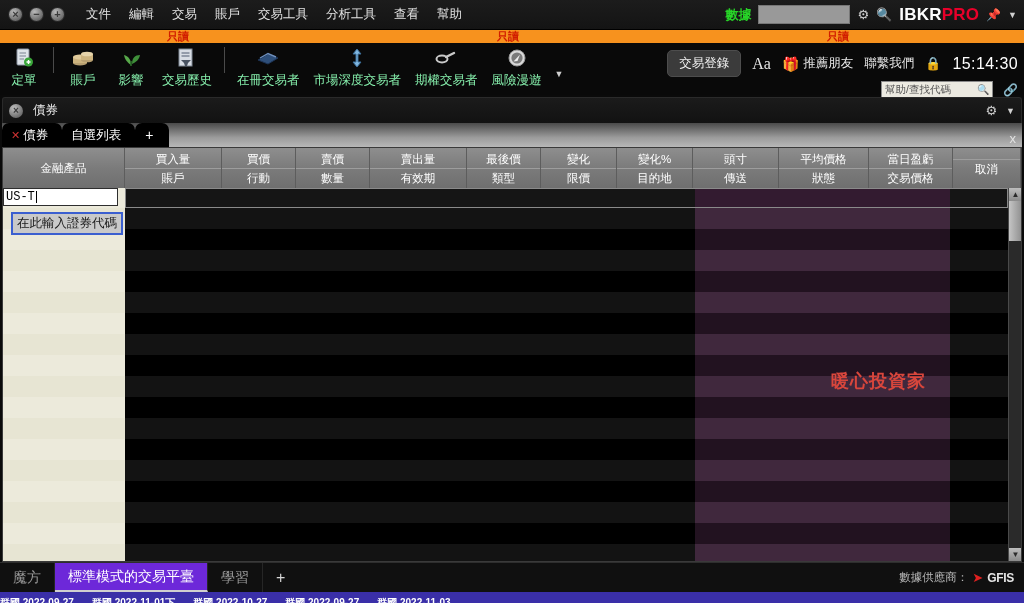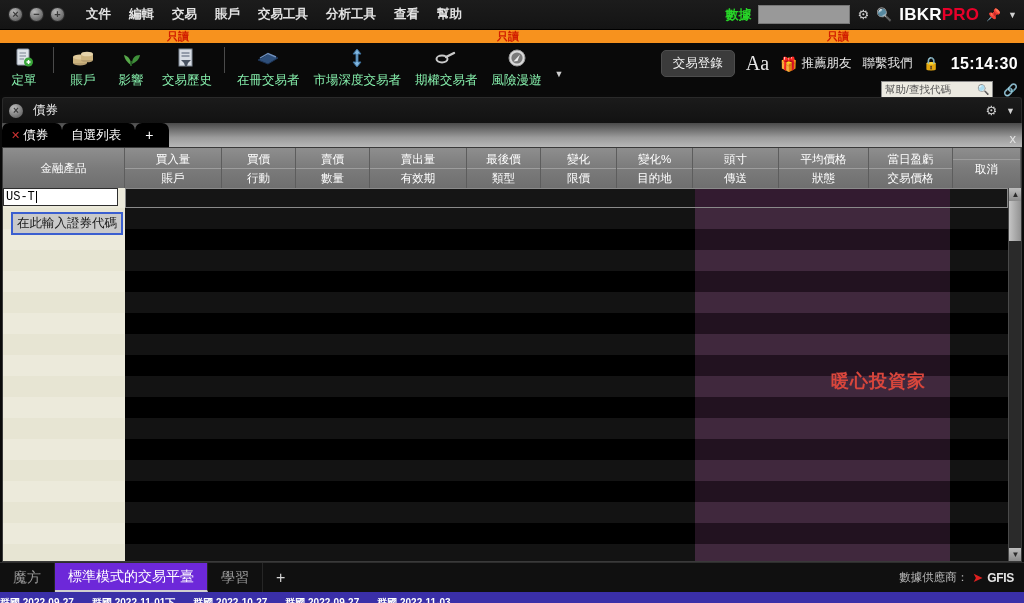--- a/index.html
+++ b/index.html
@@ -22,21 +22,21 @@
   }
   .wctrls { display: flex; gap: 6px; padding-left: 8px; padding-right: 12px; }
   .wbtn {
     width: 15px; height: 15px; border-radius: 50%;
     background: radial-gradient(circle at 35% 30%, #b9b9b9, #6c6c6c 70%, #4a4a4a);
     border: 1px solid #2a2a2a;
     display: flex; align-items: center; justify-content: center;
     color: #3a3a3a; font-size: 11px; line-height: 1; font-weight: bold;
     cursor: pointer;
   }
-  .menubar { display: flex; align-items: flex-end; gap: 0; font-weight: bold; }
+  .menubar { display: flex; align-items: flex-end; gap: 0; }
   .menuitem {
     color: #e2e2e2; font-size: 12.5px; padding: 4px 9px; cursor: pointer;
     white-space: nowrap;
   }
   .tb-right { margin-left: auto; display: flex; align-items: center; gap: 7px; padding-right: 7px; }
   .data-label { color: #27d427; font-size: 13px; font-weight: bold; padding-left: 32px; }
   .data-input {
     width: 92px; height: 19px; background: #999; border: 1px solid #777;
     cursor: text;
   }
@@ -73,23 +73,23 @@
   .tsep { width: 1px; height: 26px; background: #4a4a4a; margin: 4px 5px 0 5px; }
   .tb-dd { color: #cfcfcf; font-size: 9px; margin: 26px 0 0 6px; cursor: pointer; }
   .tbr { margin-left: auto; display: flex; flex-direction: column; align-items: flex-end;
          padding: 7px 6px 0 0; }
   .tbr-row1 { display: flex; align-items: center; gap: 11px; }
   .pillbtn {
     background: #3b3b3b; color: #f2f2f2; font-size: 12.5px;
     padding: 4px 11px; border-radius: 5px; cursor: pointer;
     border: 1px solid #4d4d4d;
   }
-  .aa { color: #e6e6e6; font-size: 20px; cursor: pointer; font-family: "Liberation Serif", serif; }
+  .aa { color: #e6e6e6; font-size: 16px; cursor: pointer; font-family: "Liberation Serif", serif; }
   .tlink { color: #e9e9e9; font-size: 12.5px; cursor: pointer; white-space: nowrap; }
-  .clock { color: #ffffff; font-size: 16px; font-weight: bold; letter-spacing: .4px; text-align: center; }
+  .clock { color: #ffffff; font-size: 16px; font-weight: normal; letter-spacing: .4px; text-align: center; }
   .helpbox {
     margin-top: 4px; display: flex; align-items: center; gap: 10px;
   }
   .helpinput {
     width: 112px; height: 17px; background: #eceae1; border: 1px solid #8a8a8a;
     color: #555; font-size: 10.5px; padding: 0 16px 0 3px; cursor: text;
     display: flex; align-items: center; position: relative;
   }
   .helpinput .mag { position: absolute; right: 2px; font-size: 10px; }
   .chainico { color: #9a9a9a; font-size: 12px; cursor: pointer; }

